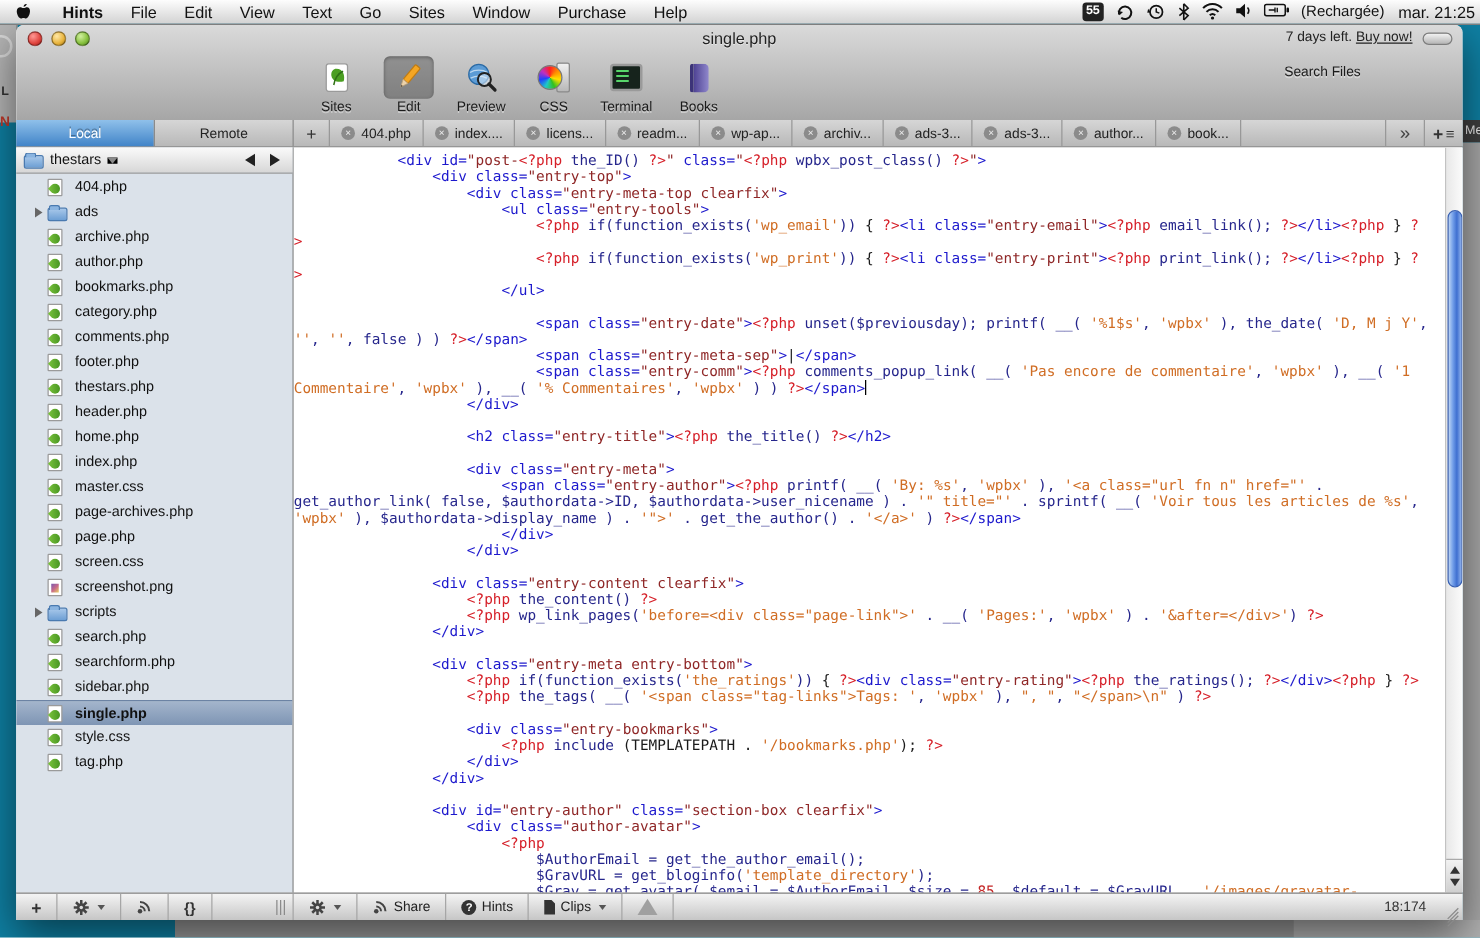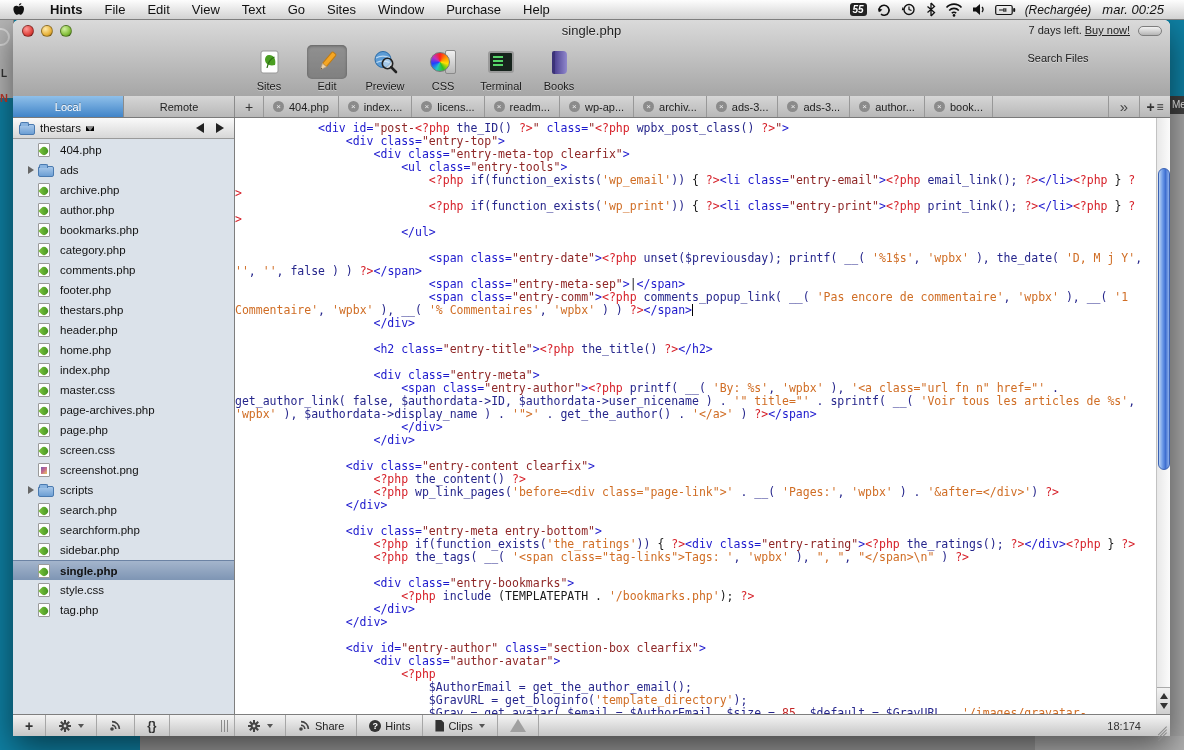--- a/index.html
+++ b/index.html
@@ -5,21 +5,21 @@
   html,body{margin:0;padding:0;}
   body{width:1184px;height:750px;position:relative;overflow:hidden;background:#0f81a4;
        font-family:"Liberation Sans","DejaVu Sans",sans-serif;-webkit-font-smoothing:antialiased;}
   
   .menubar{position:absolute;left:0;top:0;width:1184px;height:19px;
     background:linear-gradient(#fdfdfd,#d2d2d2);border-bottom:1px solid #7e7e7e;
     display:flex;align-items:center;font-size:13px;color:#111;z-index:50;}
   .apple{margin:0 14px 0 12px;display:flex;align-items:center;}
   .mitem{padding:0 11px;line-height:19px;}
   .mitem.bold{font-weight:bold;}
-  .mb-right{margin-left:auto;display:flex;align-items:center;gap:9px;padding-right:20px;font-style:italic;}
+  .mb-right{margin-left:auto;display:flex;gap:9px;padding-right:4px;}
   .badge55{background:#222;color:#fff;font-size:10px;font-weight:bold;border-radius:3px;
     padding:1px 3px;line-height:11px;}
   .mb-right svg{display:block;}
   .mb-clock{font-size:13px;margin-left:2px;white-space:nowrap;}
   .mb-batt-label{font-size:12px;}
   
   .sliver-left{position:absolute;left:0;top:20px;width:13px;height:78px;background:#b6b6b6;
      border-right:1px solid #8a8a8a;overflow:hidden;font-size:10px;color:#333;}
   .sliver-left .circ{position:absolute;left:-8px;top:8px;width:14px;height:14px;border:2px solid #d8d8d8;border-radius:50%;}
   .sliver-left .ltr{position:absolute;left:1px;top:48px;font-weight:bold;}
@@ -198,21 +198,21 @@
         </svg>
       </span>
     <span>
         <svg width="21" height="12" viewBox="0 0 21 12">
           <rect x="0.7" y="1.5" width="16.5" height="9" rx="1.5" fill="none" stroke="#111" stroke-width="1.2"></rect>
           <rect x="18.2" y="4" width="2" height="4" rx="1" fill="#111"></rect>
           <path d="M4 6 H9 M9 4 V8 M10.8 4.2 V7.8" fill="none" stroke="#111" stroke-width="1.1"></path>
         </svg>
       </span>
     <span class="mb-batt-label">(Rechargée)</span>
-    <span class="mb-clock">mar. 00:25</span>
+    <span class="mb-clock">mar. 21:25</span>
   </span>
 </div>
 
 <div class="sliver-left">
   <span class="circ"></span>
   <span class="ltr">L</span>
 </div>
 <div class="sliver-n">N</div>
 <div class="sliver-right-dark">Me</div>
 <div class="sliver-right"></div>

